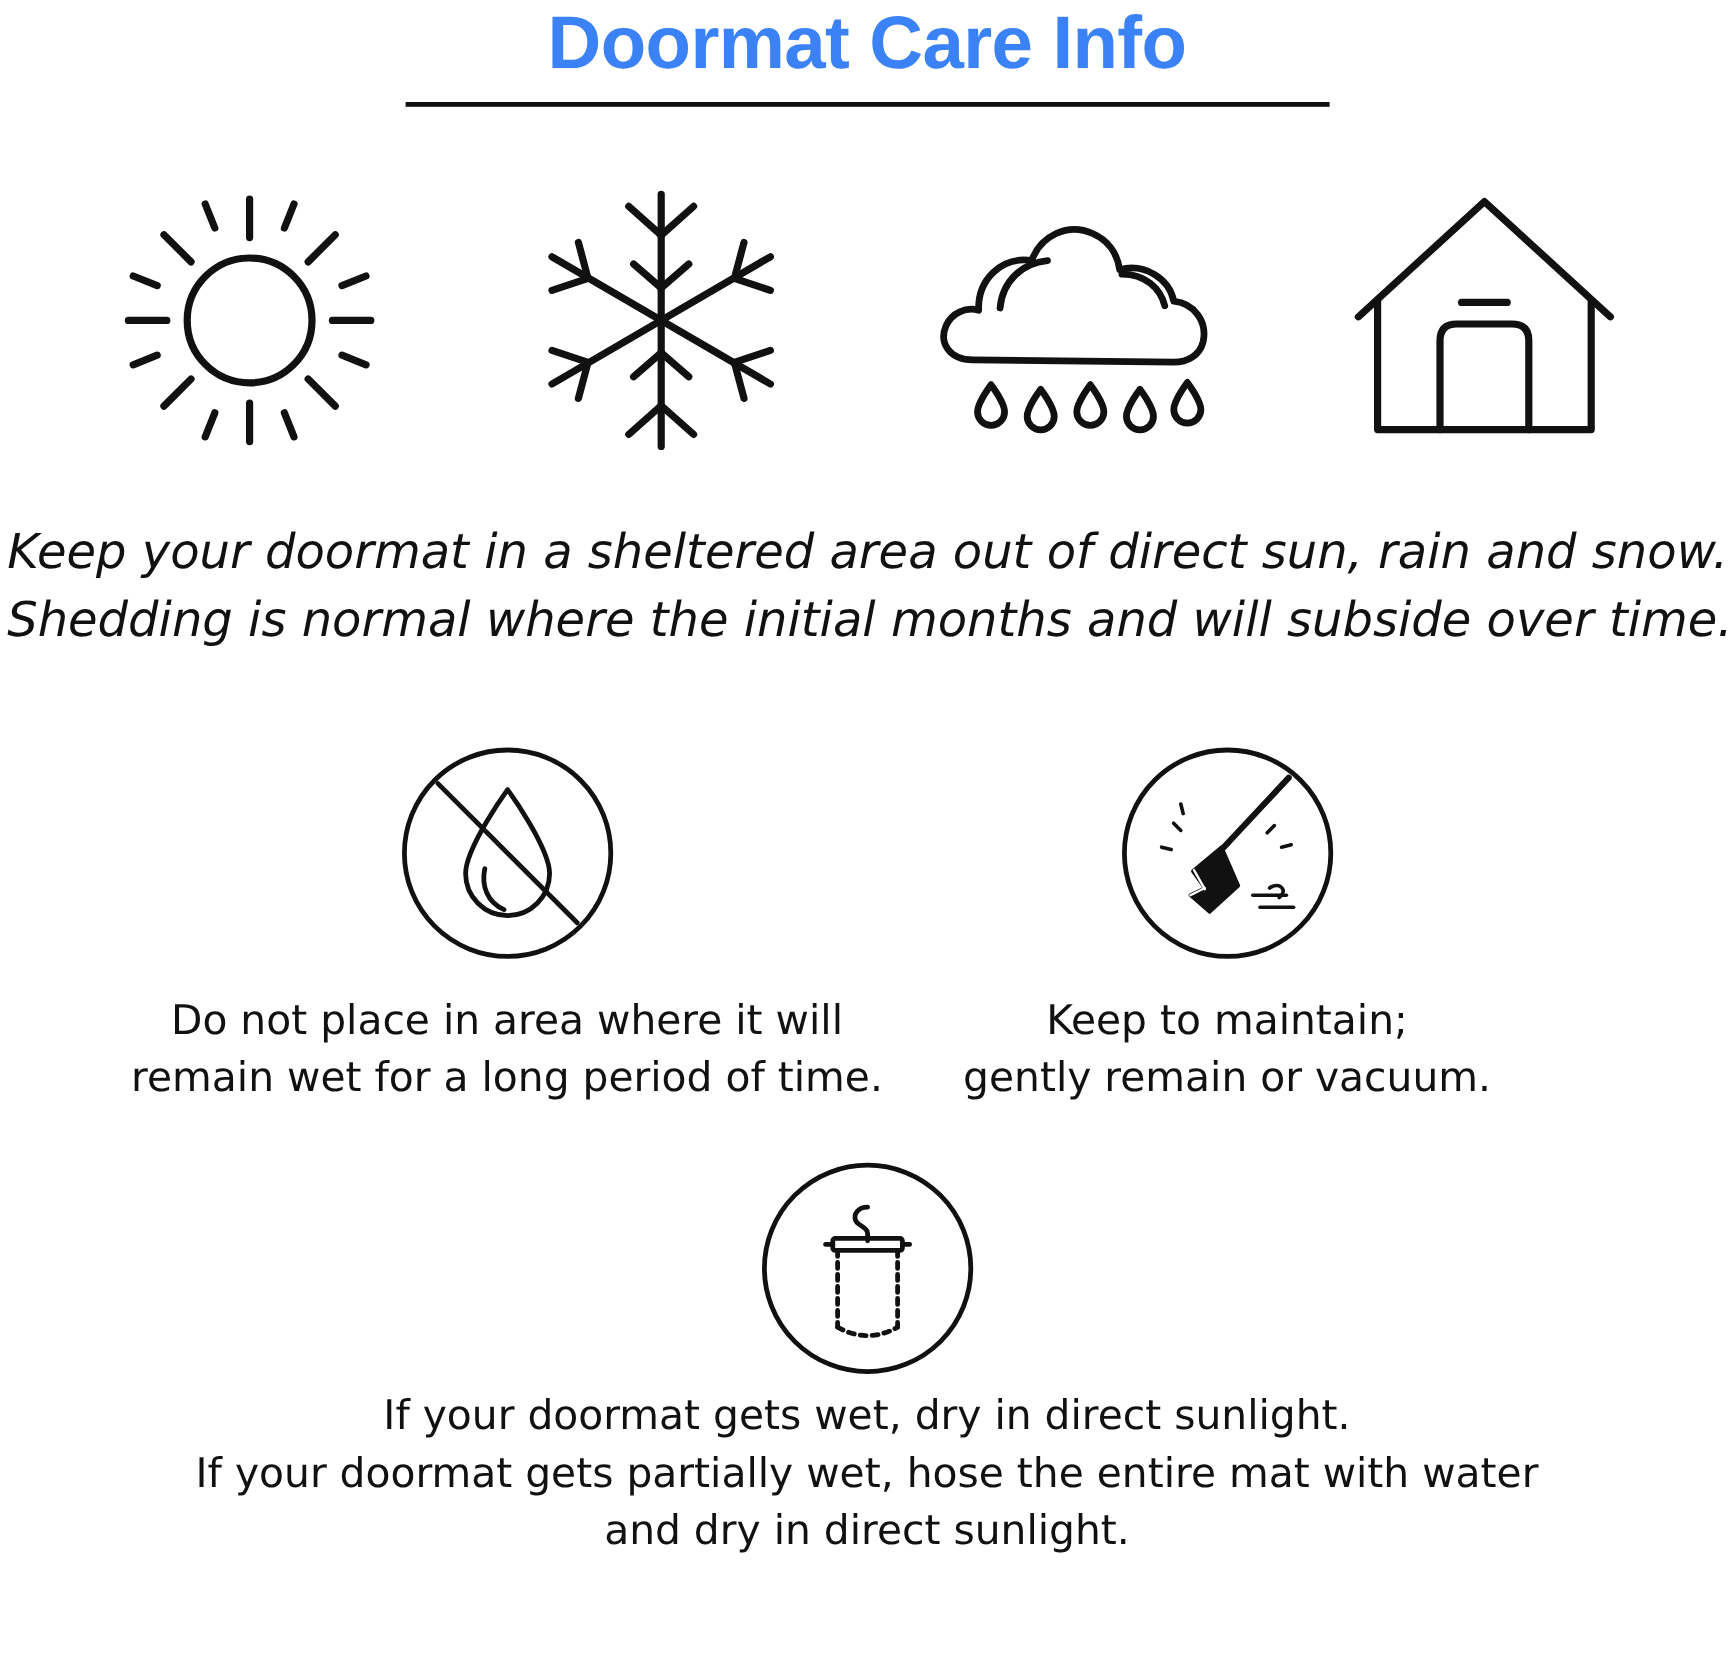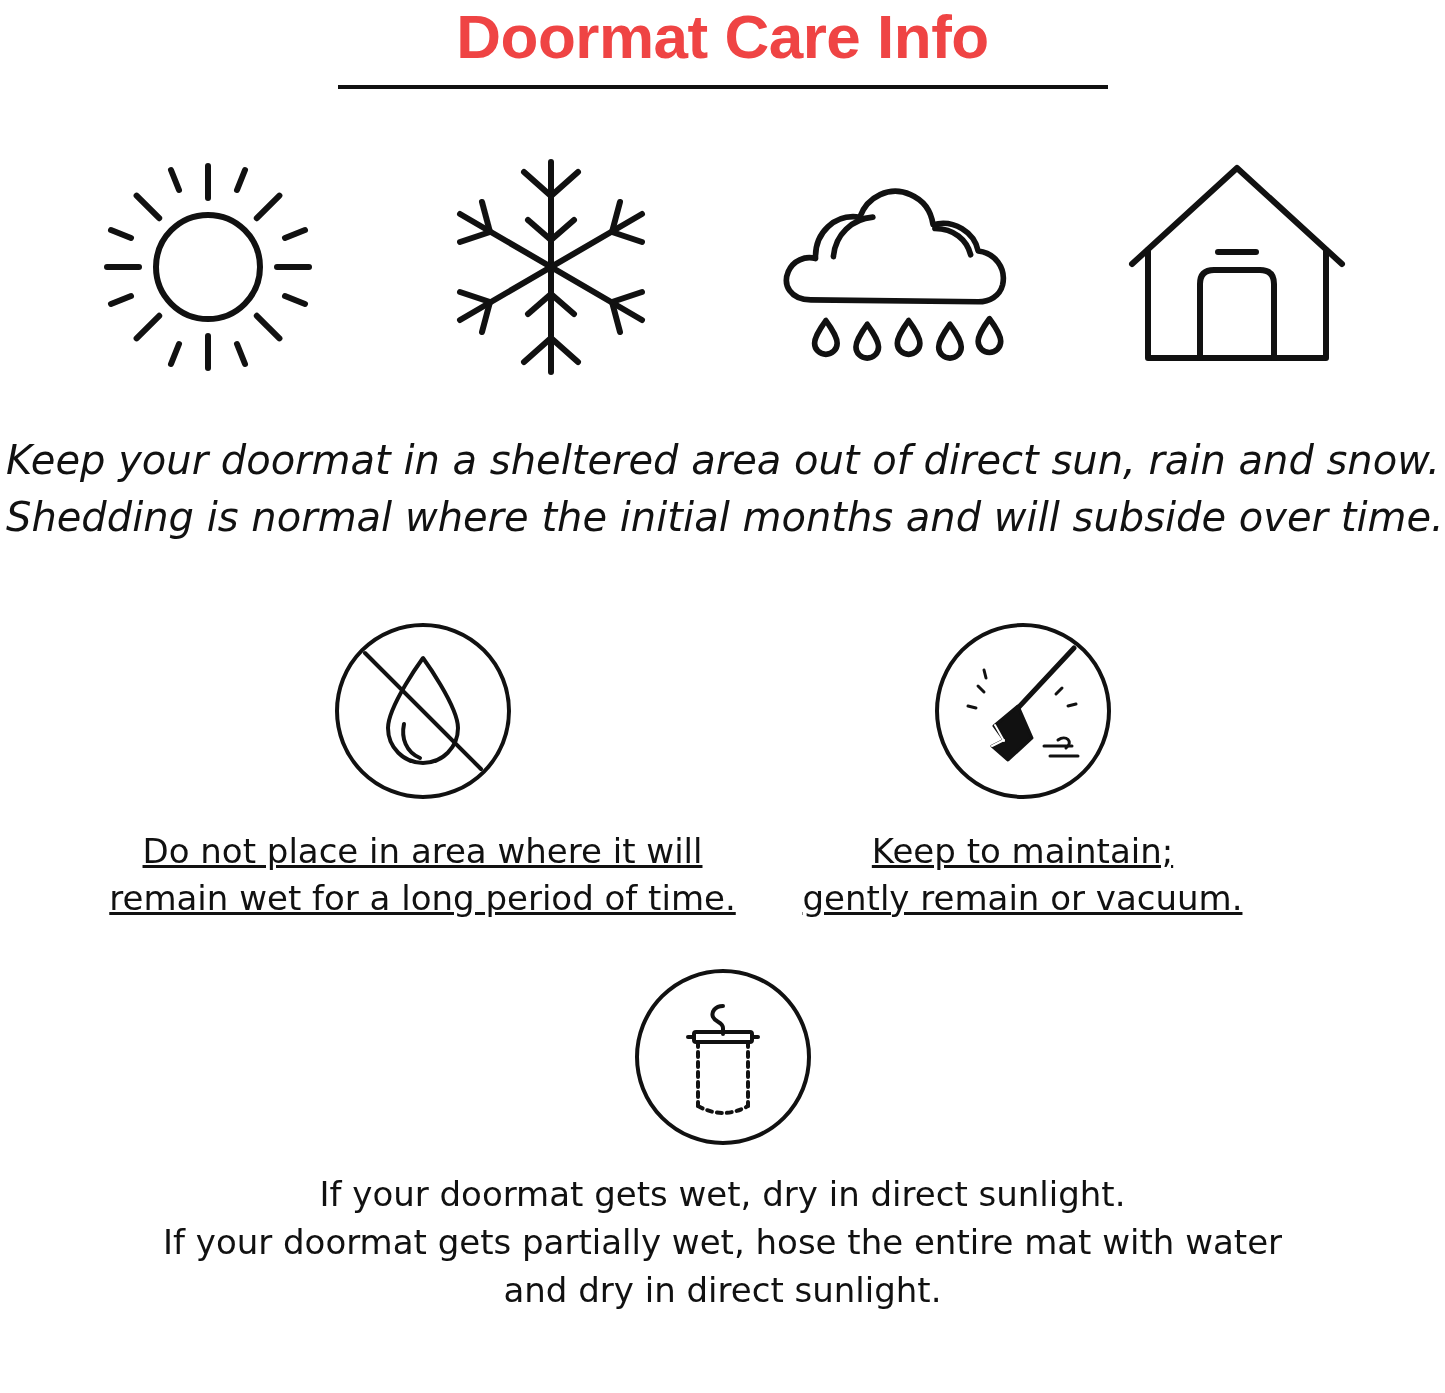--- a/index.html
+++ b/index.html
@@ -22,21 +22,21 @@
     width: 100%;
     padding-top: 4px;
     text-align: center;
   }
   .title-text {
     font-family: "Liberation Sans", sans-serif;
     font-weight: bold;
     font-size: 62px;
     letter-spacing: -0.5px;
     line-height: 1.05;
-    color: #ef4444;
+    color: #3b82f6;
     display: block;
   }
   .title-rule {
     width: 770px;
     height: 4px;
     background: #111111;
     margin: 16px auto 0 auto;
   }
 
   
@@ -85,40 +85,39 @@
     display: flex;
     align-items: center;
     justify-content: center;
   }
   .care-caption {
     margin-top: 26px;
     text-align: center;
     font-size: 34px;
     line-height: 1.38;
     color: #111111;
-    text-decoration: underline;
   }
   .care-caption .line { display: block; white-space: nowrap; }
 
   
   .dry-block {
     margin-top: 44px;
     display: flex;
     flex-direction: column;
     align-items: center;
   }
   .dry-icon {
     width: 182px;
     height: 182px;
     display: flex;
     align-items: center;
     justify-content: center;
   }
   .dry-caption {
-    margin-top: 22px;
+    margin-top: 8px;
     text-align: center;
     font-size: 34px;
     line-height: 1.42;
     color: #111111;
   }
   .dry-caption .line { display: block; white-space: nowrap; }
 
   svg { display: block; }
 </style>
 </head>

